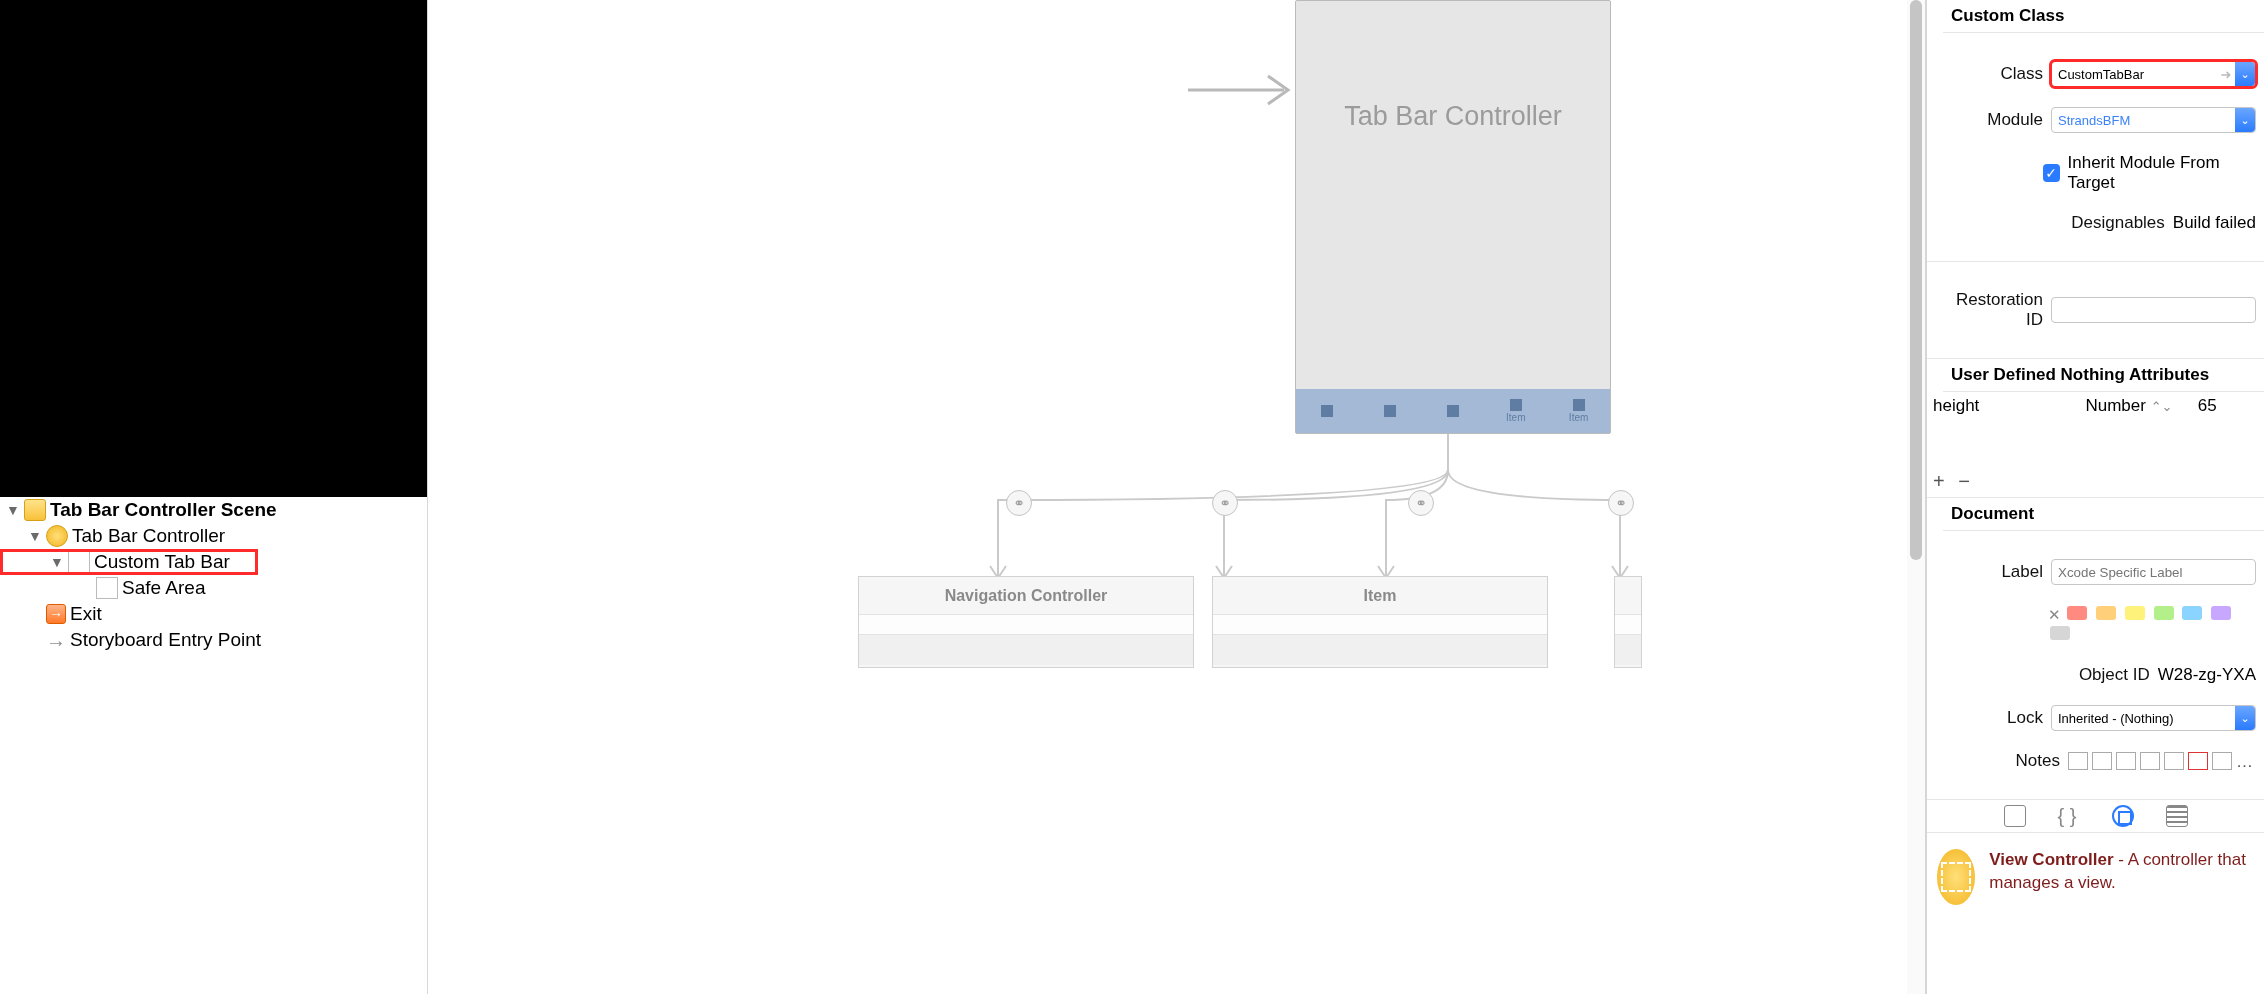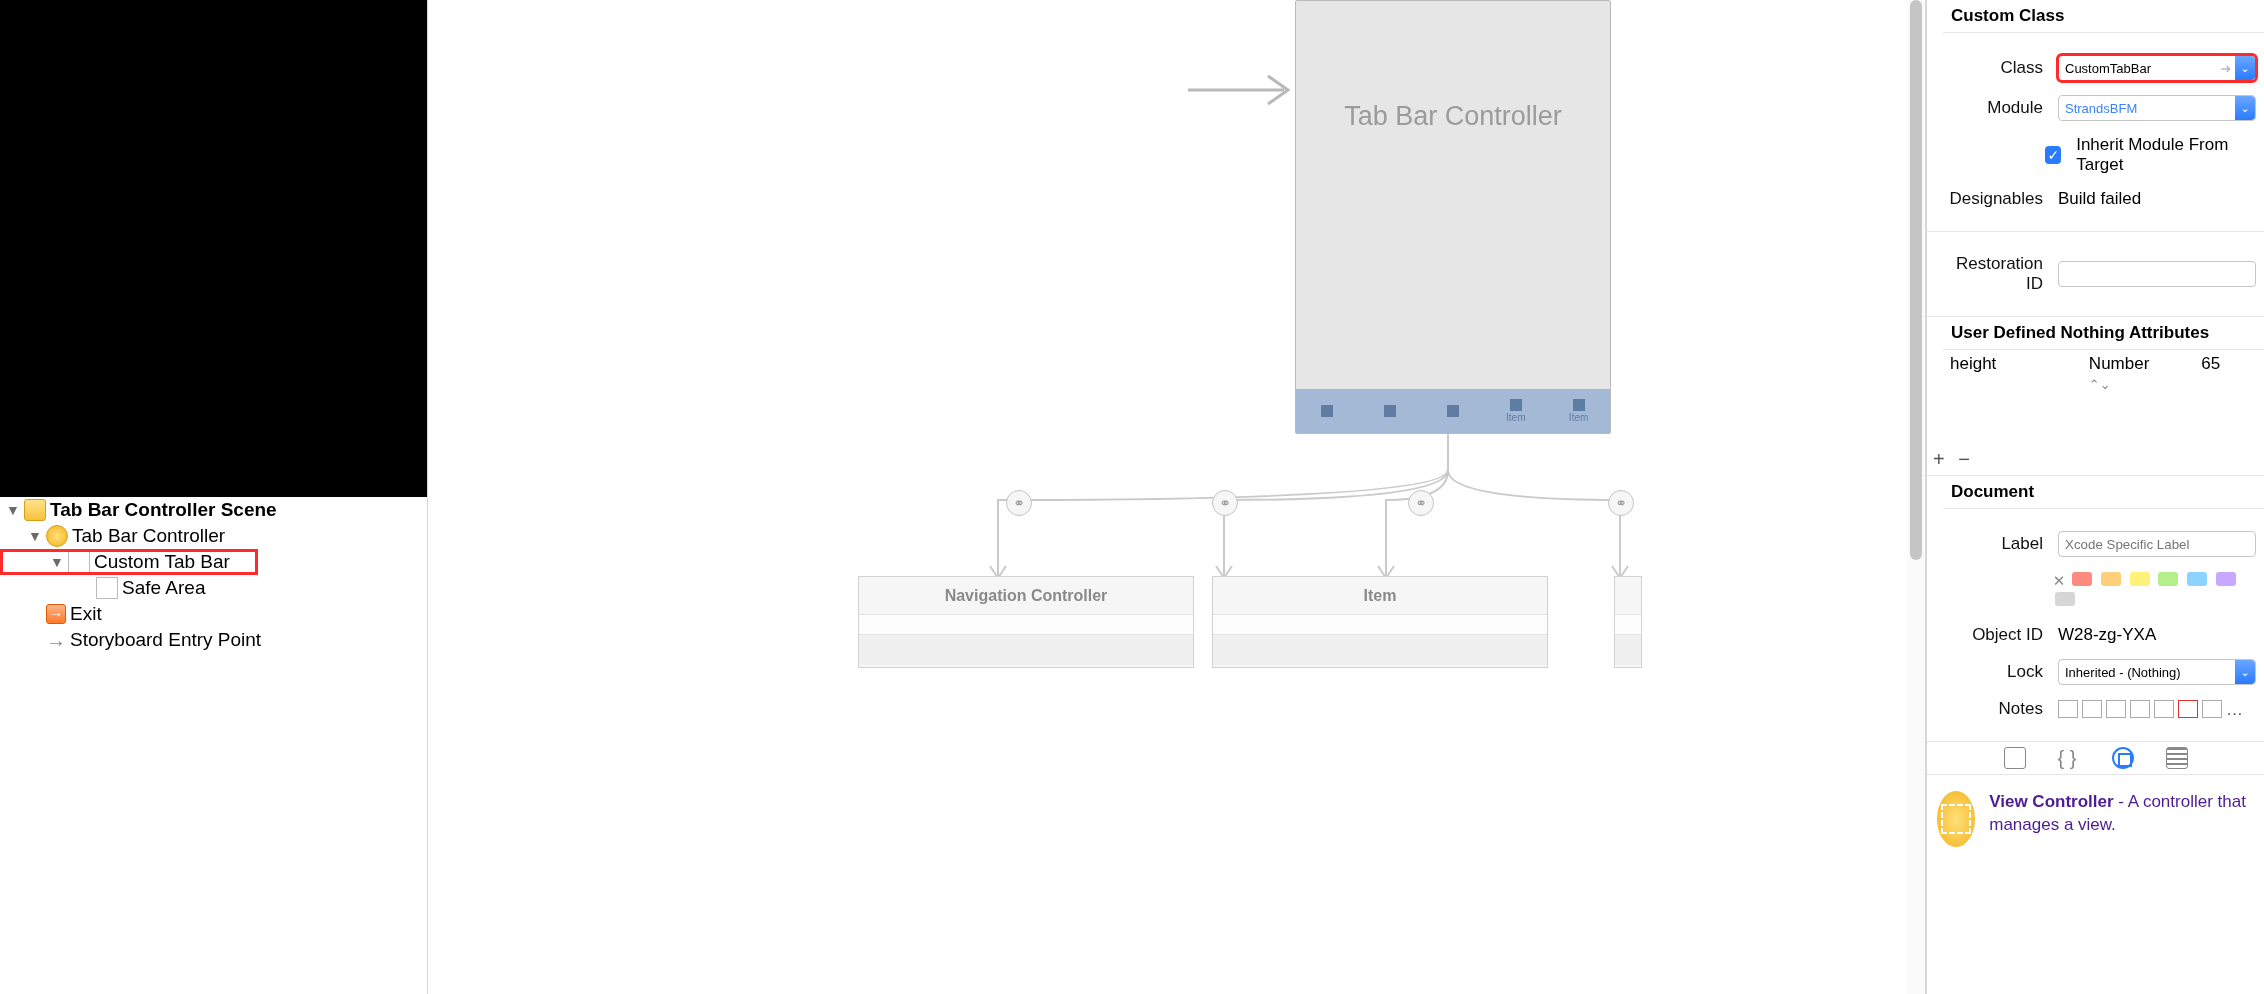--- a/index.html
+++ b/index.html
@@ -45,51 +45,51 @@
 
 .childbox { position:absolute; width:336px; height:92px; border:1px solid #d2d2d2; background:#f6f6f6; }
 .childbox .head { height:38px; display:flex; align-items:center; justify-content:center; font-size:16px; font-weight:600; color:#8a8a8a; background:#f6f6f6; border-bottom:1px solid #e3e3e3; }
 .childbox .body { height:20px; background:#fdfdfd; border-bottom:1px solid #e3e3e3; }
 .childbox .body2 { height:30px; background:#f0f0f0; }
 
 
 .inspector { width: 338px; height: 100%; border-left:1px solid #d6d6d6; font-size:17px; display:flex; flex-direction:column; }
 .insp-section-h { padding:6px 8px 6px 8px; font-weight:700; font-size:17px; border-bottom:1px solid #e6e6e6;margin-left:16px; }
 .insp-body { padding:8px; border-bottom:1px solid #e6e6e6; }
-.form-row { display:flex; align-items:center; margin:14px 0; gap:15px; }
+.form-row { display:flex; align-items:center; margin:20px 0; gap:8px;justify-content:flex-end; }
 .form-row .lab { width:108px; text-align:right; font-size:17px; color:#111; }
 .combo { flex:1; height:26px; border:1px solid #c6c6c6; border-radius:4px; display:flex; align-items:center; background:#fff; position:relative; }
 .combo.red-outline { outline:3px solid #ff2a2a; outline-offset:-1px; }
 .combo .txt { flex:1; padding:0 6px; font-size:13px; }
 .combo .txt.ph { color:#3b82f6; }
 .combo .arrow-chip { width:20px; height:24px; background:linear-gradient(#6aa6ff,#2a7bff); border-radius:0 4px 4px 0; display:flex; align-items:center; justify-content:center; color:#fff; font-size:11px; }
 .combo .clear-chip { width:18px; color:#bbb; text-align:center; font-size:13px; }
 .checkbox { width:18px; height:18px; background:#2a7bff; border-radius:4px; display:inline-flex; align-items:center; justify-content:center; color:#fff; font-size:14px; }
 
 .udra-head { display:flex; border-bottom:1px solid #e6e6e6; font-size:16px; }
 .udra-head div { padding:4px 6px; border-right:1px solid #e6e6e6; }
 .udra-row { display:flex; font-size:17px; }
-.udra-row div { padding:4px 23px; }
+.udra-row div { padding:4px 6px; }
 .kcol{flex:1.4} .tcol{flex:1} .vcol{flex:0.6}
 .udra-footer{ padding:4px 6px; font-size:20px; color:#555; border-bottom:1px solid #e6e6e6; letter-spacing:4px;}
 
 .color-sw { width:20px; height:14px; border-radius:3px; display:inline-block; margin:0 2px; }
 .notes-icons { display:flex; gap:4px; align-items:center; }
 .notes-icons span{ width:20px; height:18px; border:1px solid #aaa; display:inline-block;}
 
 .lib-tabs { height:34px; border-top:1px solid #e6e6e6; border-bottom:1px solid #e6e6e6; display:flex; align-items:center; justify-content:center; gap:32px; }
 .lib-tabs .t { width:22px; height:22px; border:1.5px solid #888; border-radius:3px; }
 .lib-tabs .t.braces{ border:none; font-size:20px; color:#888; }
 .lib-tabs .t.circ{ border:2px solid #2a7bff; border-radius:50%; position:relative; }
 .lib-tabs .t.circ::after{content:""; position:absolute; left:4px; top:4px; width:10px; height:10px; border:2px solid #2a7bff;}
 .lib-tabs .t.list{ background:repeating-linear-gradient(#888,#888 2px,transparent 2px,transparent 5px);}
 .lib-item { display:flex; gap:14px; padding:16px 10px; align-items:flex-start; }
 .lib-icon { width:56px; height:56px; border-radius:50%; background:radial-gradient(#ffe07a,#f3b31d); display:flex; align-items:center; justify-content:center; }
 .lib-icon-inner { width:30px; height:30px; border:2px dashed #fff; }
-.lib-text { font-size:17px; color:#4c1d95; line-height:1.35; }
+.lib-text { font-size:17px; color:#7f1d1d; line-height:1.35; }
 .lib-text b { font-weight:700; }
 
 svg { overflow: visible; }
 </style>
 </head>
 <body>
 
 <div class="root">
 
   <div class="nav">

